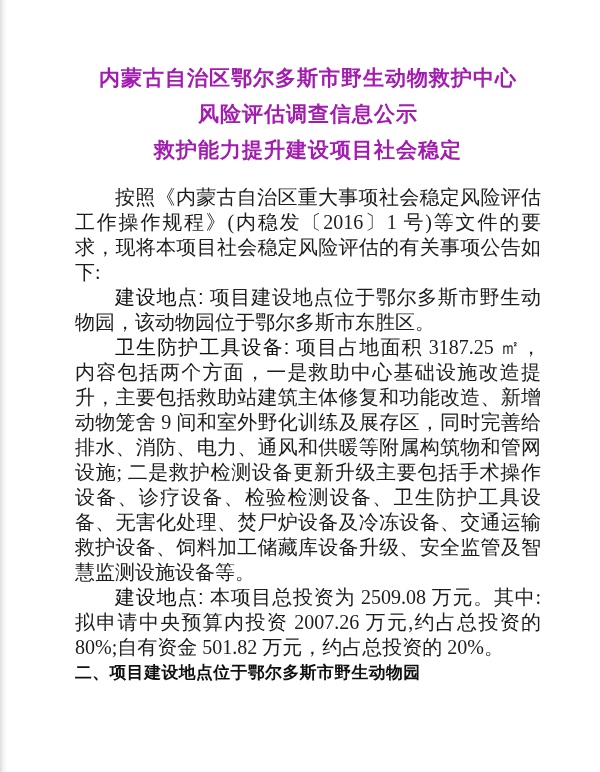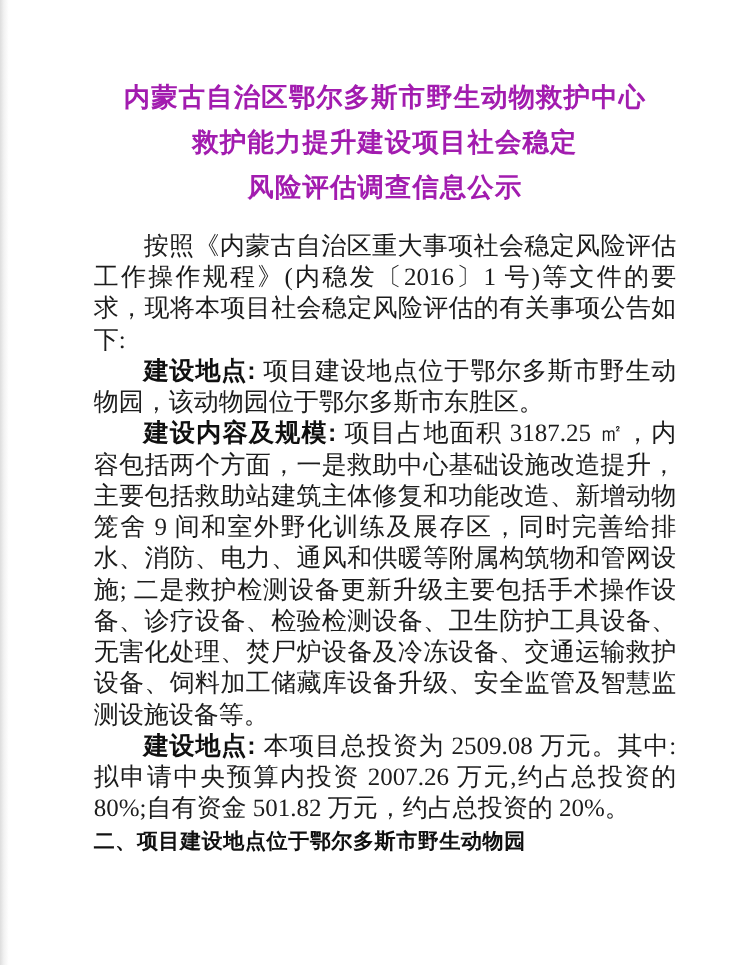--- a/index.html
+++ b/index.html
@@ -49,43 +49,43 @@
     margin: 0;
     font-family: "Liberation Sans", "DejaVu Sans", sans-serif;
     font-weight: bold;
     font-size: 16.8px;
     line-height: 25px;
     color: #101010;
     letter-spacing: 0.5px;
   }
   .label {
     font-family: "Liberation Sans", "DejaVu Sans", sans-serif;
-    font-weight: bold;
+    font-weight: normal;
     color: #101010;
   }
 </style>
 </head>
 <body>
 
 <div class="scan-edge"></div>
 
 <div class="page">
 
   <h1 class="title">
     <span class="title-line">内蒙古自治区鄂尔多斯市野生动物救护中心</span>
+    <span class="title-line">风险评估调查信息公示</span>
     <span class="title-line">救护能力提升建设项目社会稳定</span>
-    <span class="title-line">风险评估调查信息公示</span>
   </h1>
 
   <p class="para">按照《内蒙古自治区重大事项社会稳定风险评估工作操作规程》(内稳发〔2016〕1 号)等文件的要求，现将本项目社会稳定风险评估的有关事项公告如下:</p>
 
 
   <p class="para"><span class="label">建设地点: </span><span>项目建设地点位于鄂尔多斯市野生动物园，该动物园位于鄂尔多斯市东胜区。</span></p>
 
-  <p class="para"><span class="label">建设内容及规模: </span><span>项目占地面积 3187.25 ㎡，内容包括两个方面，一是救助中心基础设施改造提升，主要包括救助站建筑主体修复和功能改造、新增动物笼舍 9 间和室外野化训练及展存区，同时完善给排水、消防、电力、通风和供暖等附属构筑物和管网设施; 二是救护检测设备更新升级主要包括手术操作设备、诊疗设备、检验检测设备、卫生防护工具设备、无害化处理、焚尸炉设备及冷冻设备、交通运输救护设备、饲料加工储藏库设备升级、安全监管及智慧监测设施设备等。</span></p>
+  <p class="para"><span class="label">卫生防护工具设备: </span><span>项目占地面积 3187.25 ㎡，内容包括两个方面，一是救助中心基础设施改造提升，主要包括救助站建筑主体修复和功能改造、新增动物笼舍 9 间和室外野化训练及展存区，同时完善给排水、消防、电力、通风和供暖等附属构筑物和管网设施; 二是救护检测设备更新升级主要包括手术操作设备、诊疗设备、检验检测设备、卫生防护工具设备、无害化处理、焚尸炉设备及冷冻设备、交通运输救护设备、饲料加工储藏库设备升级、安全监管及智慧监测设施设备等。</span></p>
 
 
   <p class="para"><span class="label">建设地点: </span><span>本项目总投资为 2509.08 万元。其中: 拟申请中央预算内投资 2007.26 万元,约占总投资的 80%;自有资金 501.82 万元，约占总投资的 20%。</span></p>
 
   <h2 class="heading">二、项目建设地点位于鄂尔多斯市野生动物园</h2>
 
 
 </div>
 
 </body></html>

